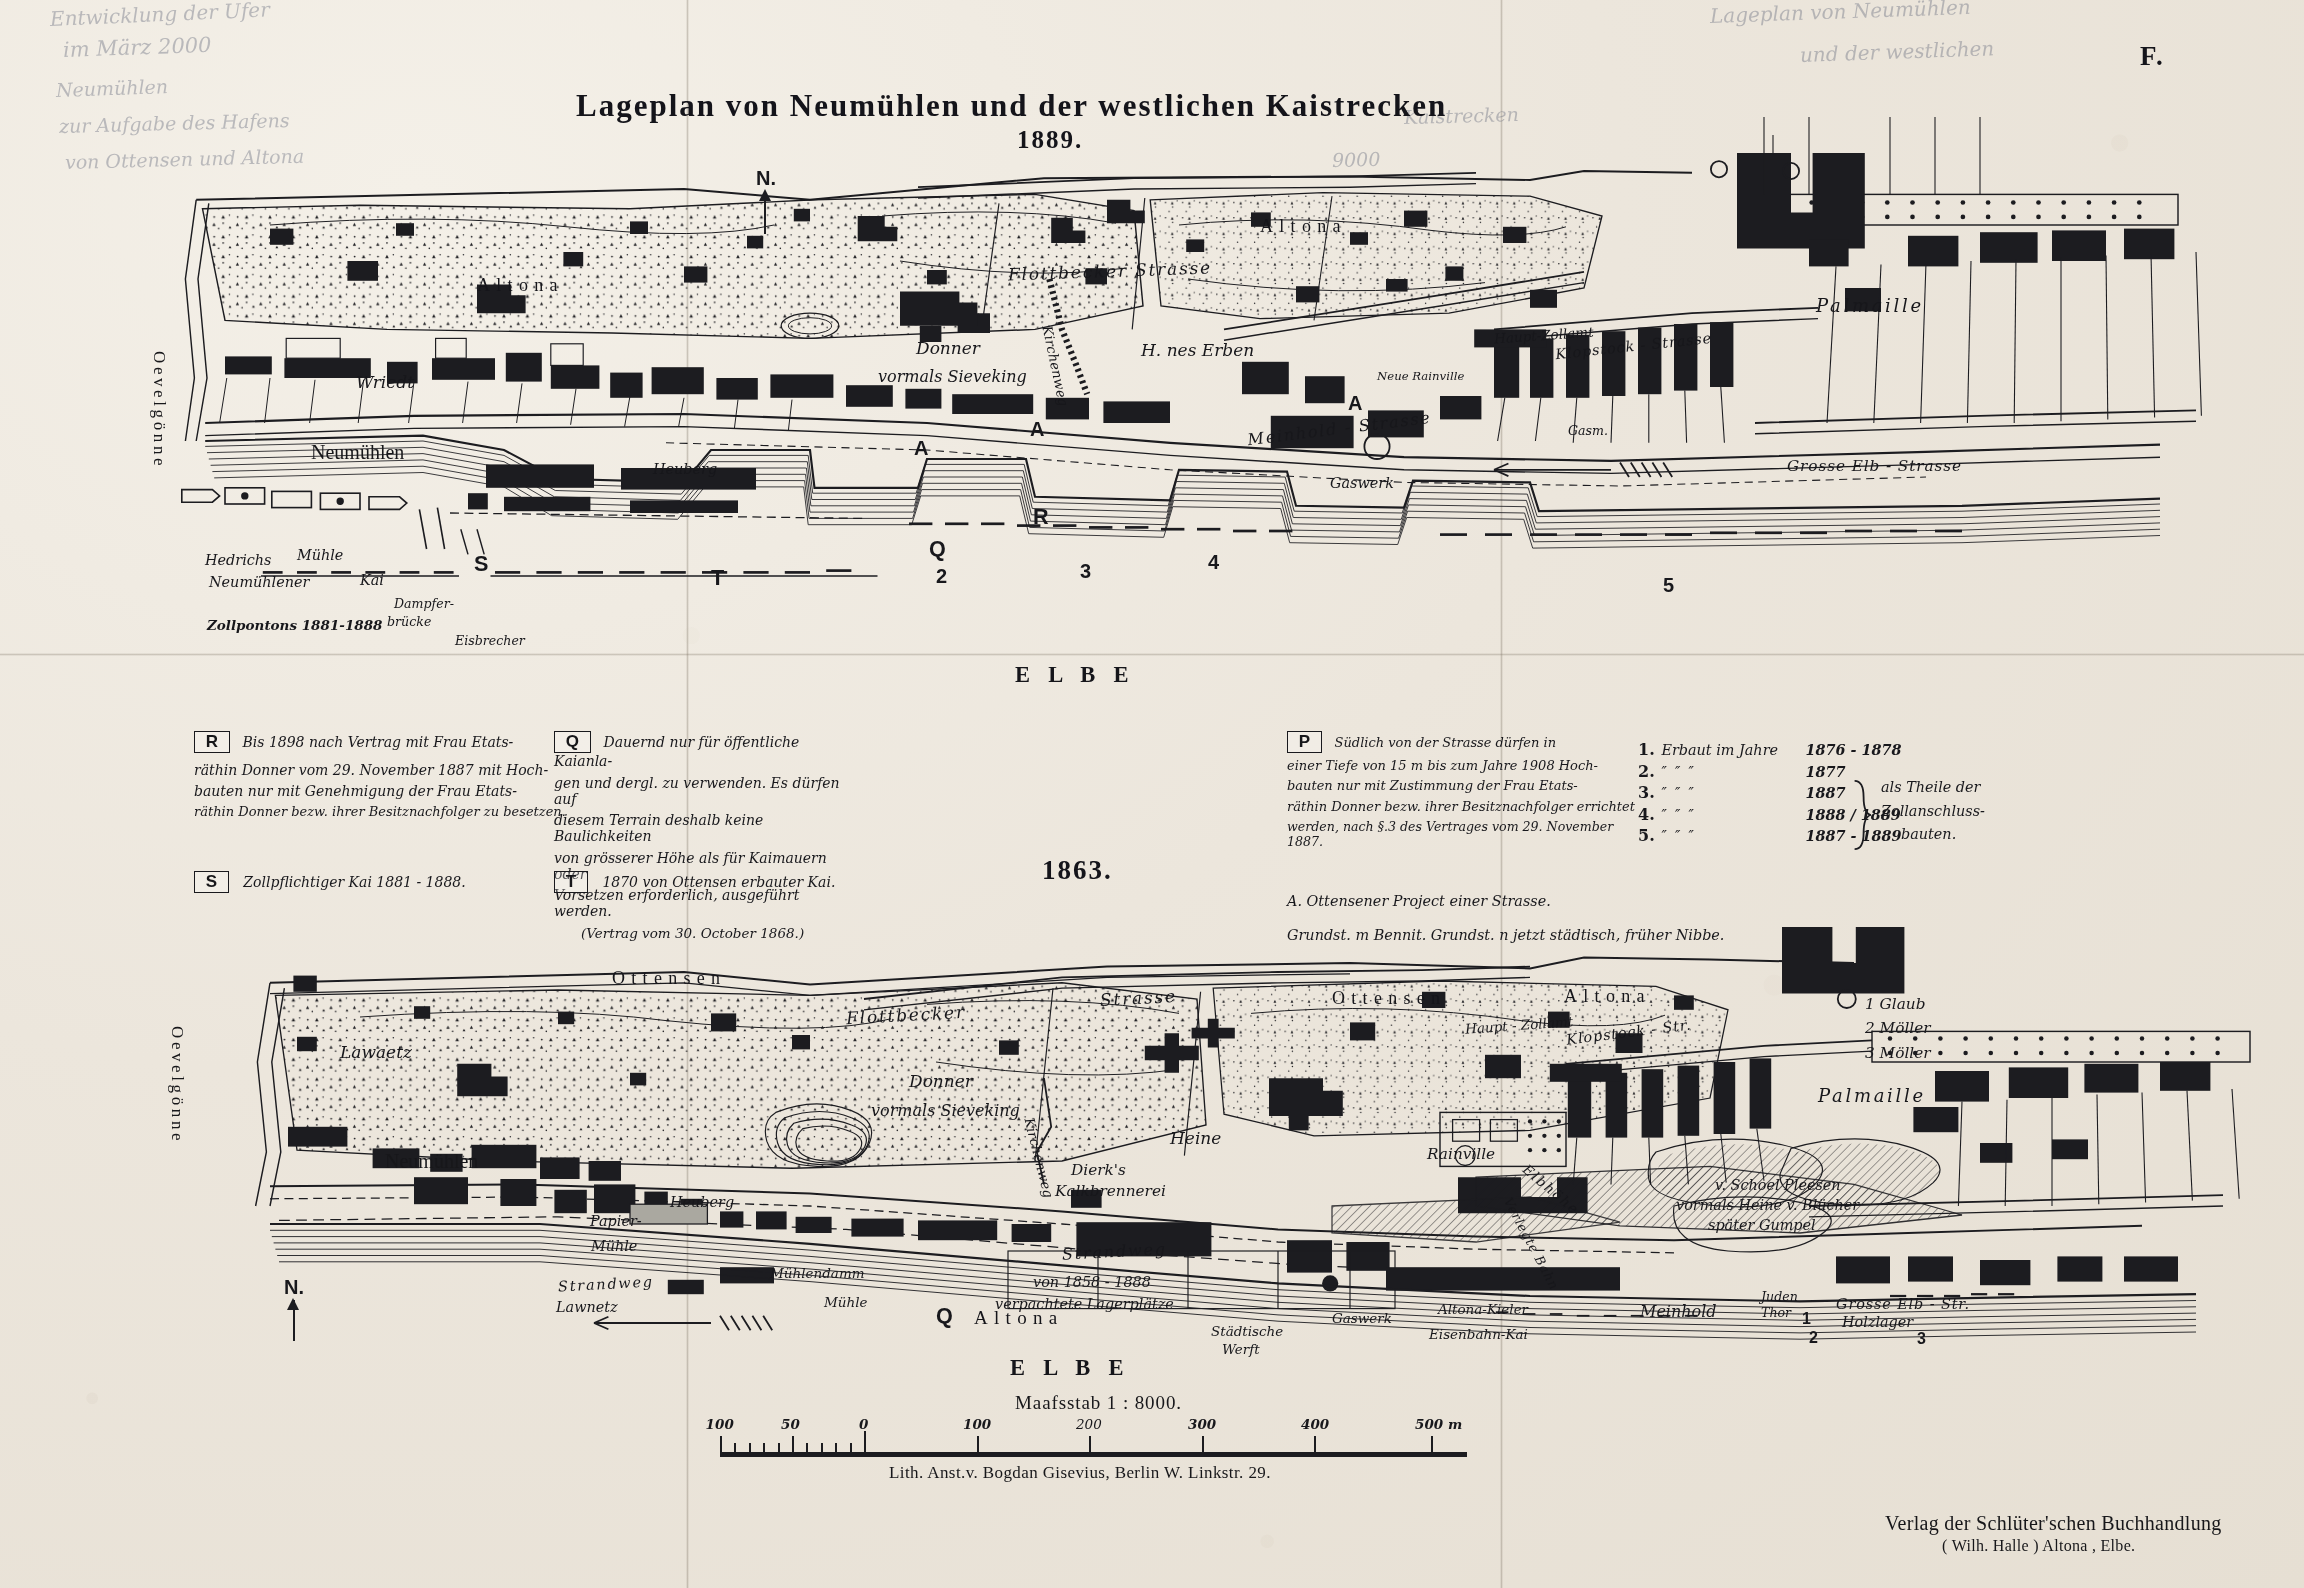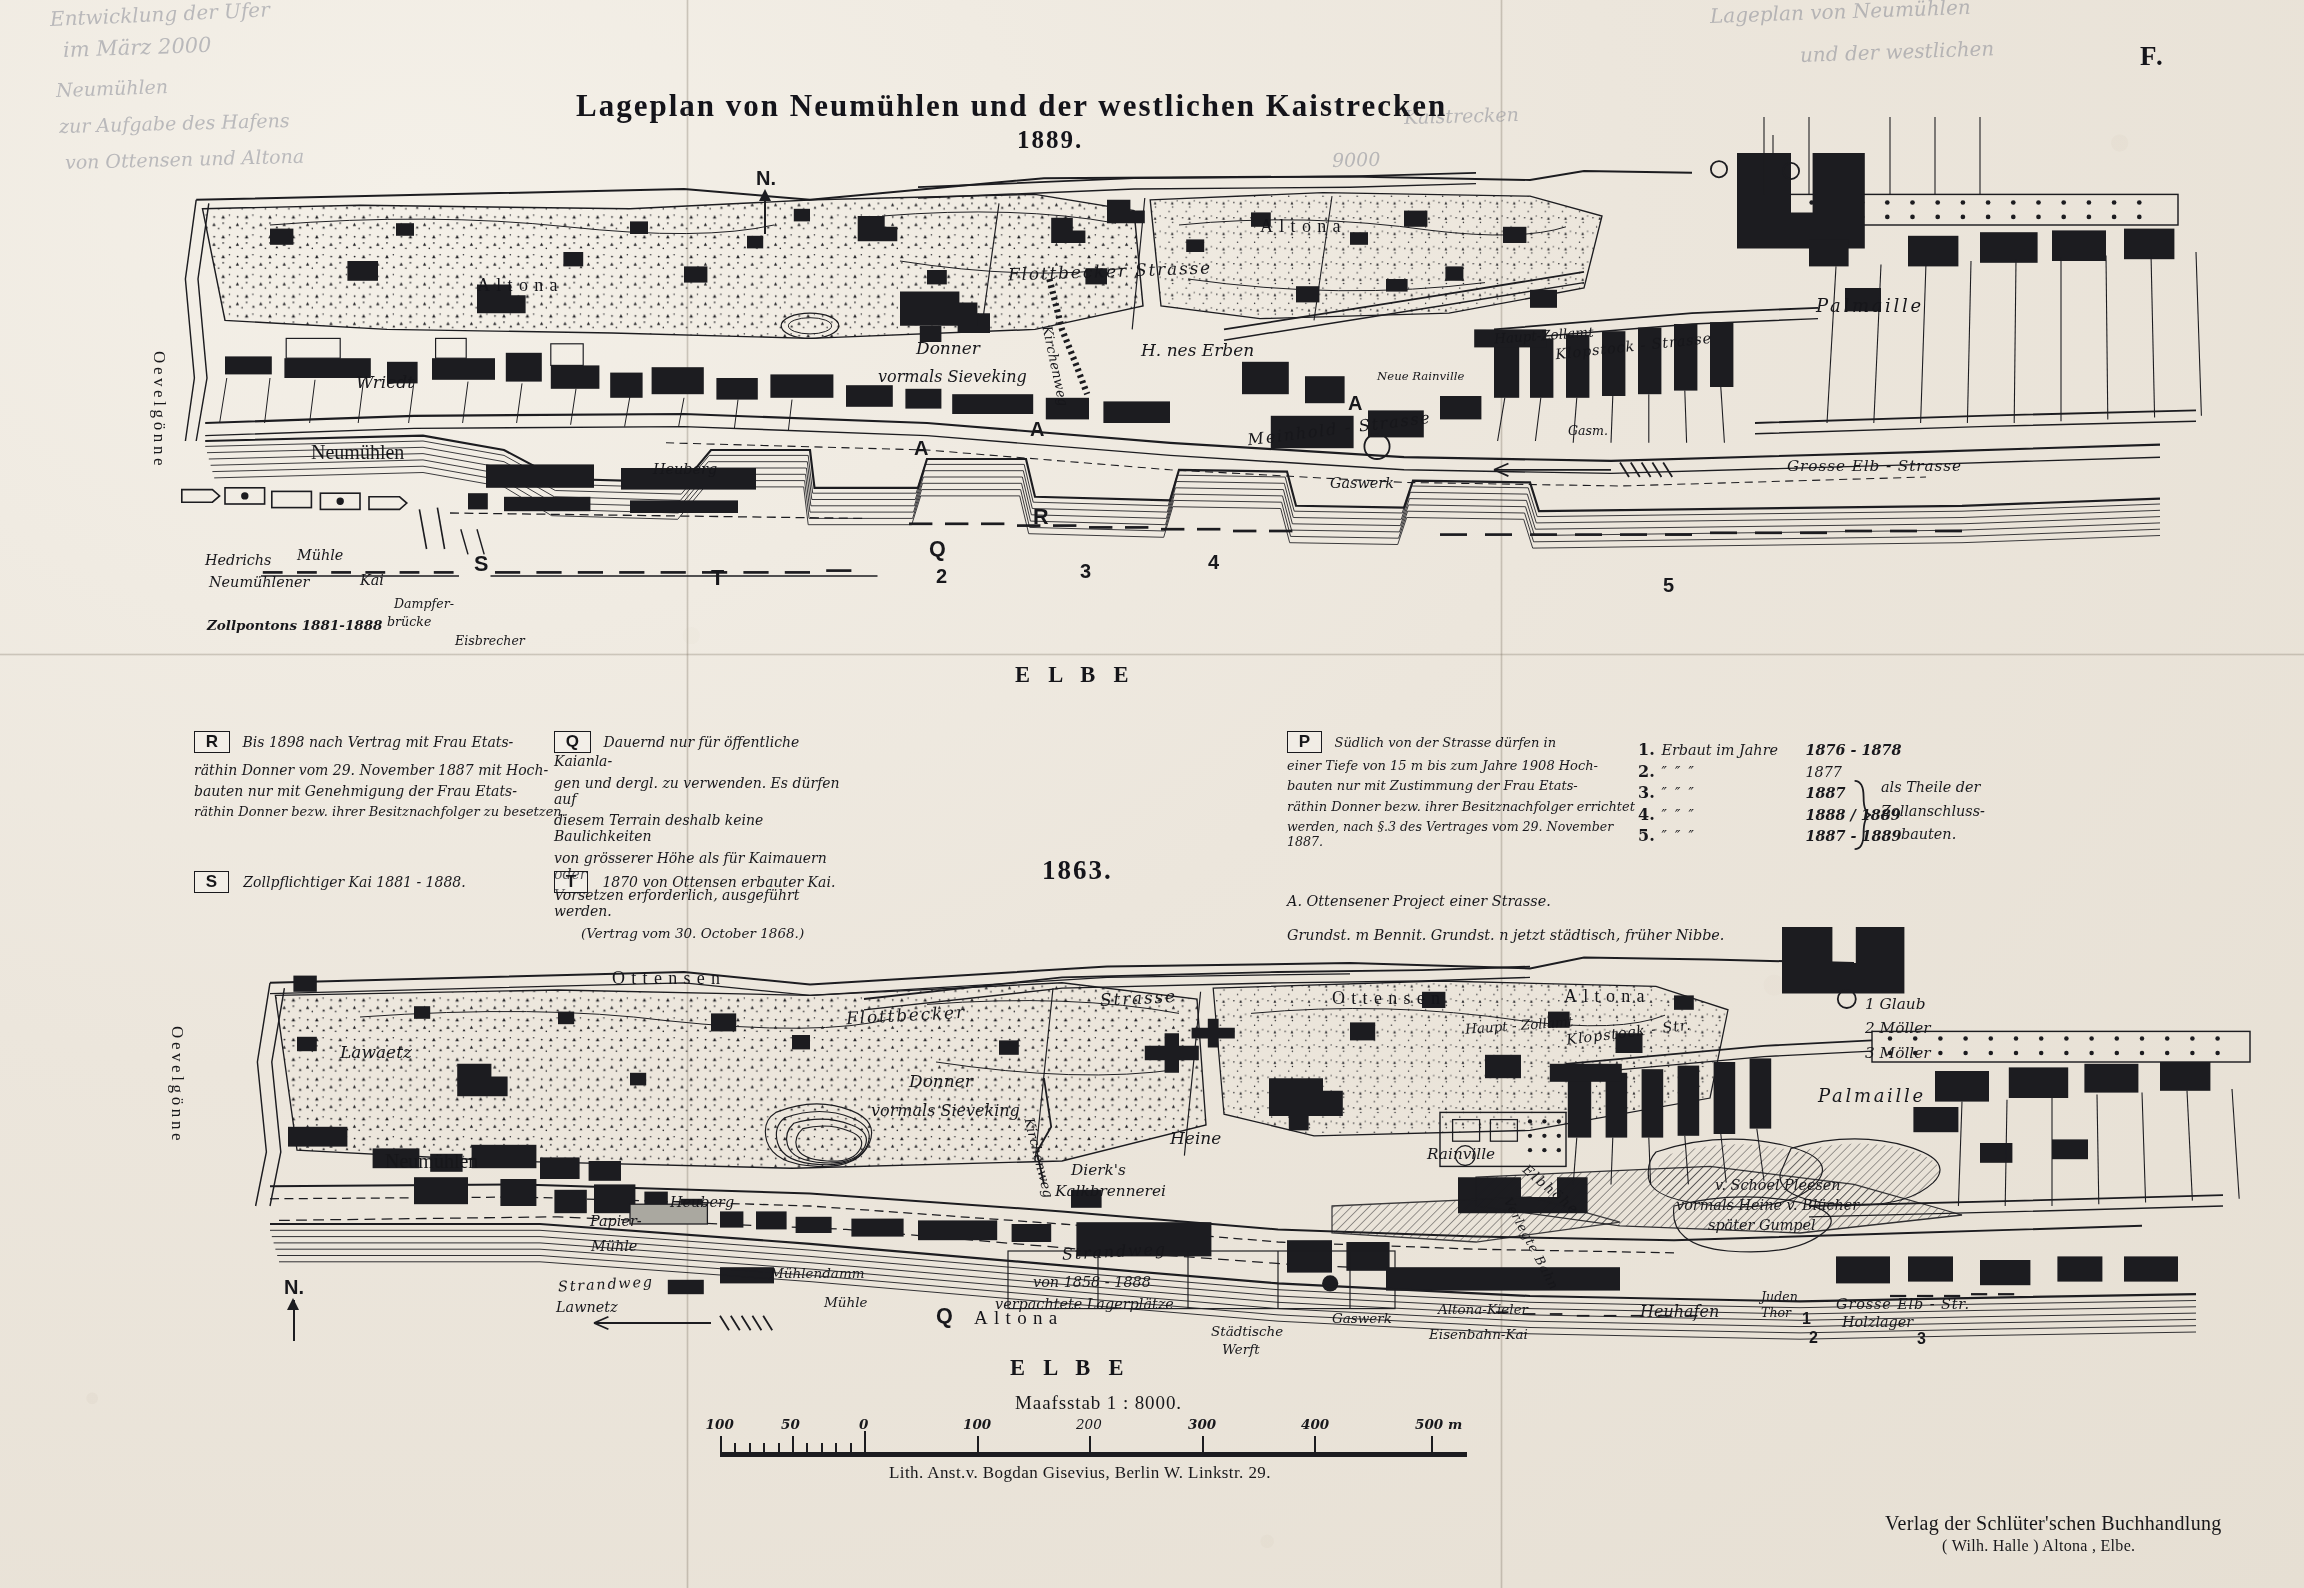--- a/index.html
+++ b/index.html
@@ -487,21 +487,21 @@
 
   <div style="position:absolute;left:1638px;top:740px;font-size:14.4px">
     <div style="display:flex;align-items:baseline;height:21.6px">
       <span class="script" style="width:23.4px;font-style:normal;font-weight:700;font-size:16px">1.</span>
       <span class="script" style="width:144px">Erbaut im Jahre</span>
       <span class="script" style="font-weight:700">1876 - 1878</span>
     </div>
     <div style="display:flex;align-items:baseline;height:21.6px">
       <span class="script" style="width:23.4px;font-style:normal;font-weight:700;font-size:16px">2.</span>
       <span class="script" style="width:144px;letter-spacing:1.8px">″        ″      ″</span>
-      <span class="script" style="font-weight:400">1877</span>
+      <span class="script" style="font-weight:700">1877</span>
     </div>
     <div style="display:flex;align-items:baseline;height:21.6px">
       <span class="script" style="width:23.4px;font-style:normal;font-weight:700;font-size:16px">3.</span>
       <span class="script" style="width:144px;letter-spacing:1.8px">″        ″      ″</span>
       <span class="script" style="font-weight:700">1887</span>
     </div>
     <div style="display:flex;align-items:baseline;height:21.6px">
       <span class="script" style="width:23.4px;font-style:normal;font-weight:700;font-size:16px">4.</span>
       <span class="script" style="width:144px;letter-spacing:1.8px">″        ″      ″</span>
       <span class="script" style="font-weight:700">1888 / 1889</span>
@@ -820,21 +820,21 @@
   <div class="tl mapname" style="left:1332px;top:1310px;font-size:13.5px">Gaswerk</div>
   <div class="tl mapname" style="left:1427px;top:1145px;font-size:15.3px">Rainville</div>
   <div class="tl mapname" style="left:1465px;top:1017px;font-size:13.5px;transform:rotate(-4deg)">Haupt - Zollamt</div>
   <div class="tl mapname" style="left:1566px;top:1024px;font-size:14.4px;letter-spacing:0.9px;transform:rotate(-7deg)">Klopstock - Str.</div>
   <div class="tl mapname" style="left:1530px;top:1161px;font-size:13.5px;letter-spacing:1.8px;transform:rotate(40deg);transform-origin:left top">Elbhöhe</div>
   <div class="tl mapname" style="left:1514px;top:1195px;font-size:12.6px;letter-spacing:0.9px;transform:rotate(62deg);transform-origin:left top">Verlegte Bahn</div>
   <div class="tl mapname" style="left:1818px;top:1085px;font-size:18px;letter-spacing:2.7px">Palmaille</div>
   <div class="tl mapname" style="left:1715px;top:1177px;font-size:14.4px">v. Schoel Pleesen</div>
   <div class="tl mapname" style="left:1676px;top:1197px;font-size:14.4px">vormals Heine v. Blücher</div>
   <div class="tl mapname" style="left:1708px;top:1217px;font-size:14.4px">später Gumpel</div>
-  <div class="tl mapname" style="left:1640px;top:1302px;font-size:16px">Heuhafen</div>
+  <div class="tl mapname" style="left:1640px;top:1302px;font-size:16px">Meinhold</div>
   <div class="tl mapname" style="left:1438px;top:1301px;font-size:13.5px">Altona-Kieler</div>
   <div class="tl mapname" style="left:1429px;top:1326px;font-size:13.5px">Eisenbahn-Kai</div>
   <div class="tl mapname" style="left:1761px;top:1289px;font-size:12.6px">Juden</div>
   <div class="tl mapname" style="left:1761px;top:1305px;font-size:12.6px">Thor</div>
   <div class="tl mapname" style="left:1842px;top:1314px;font-size:14.4px">Holzlager</div>
   <div class="tl mapname" style="left:1836px;top:1296px;font-size:14.4px;letter-spacing:0.9px">Grosse Elb - Str.</div>
 
   <div class="tl bigletter" style="left:284px;top:1276px;font-size:20px">N.</div>
   <div style="position:absolute;left:293px;top:1300px;width:1.8px;height:41px;background:#1c1c20"></div>
   <div style="position:absolute;left:287px;top:1298px;width:0;height:0;border-left:6.3px solid transparent;

